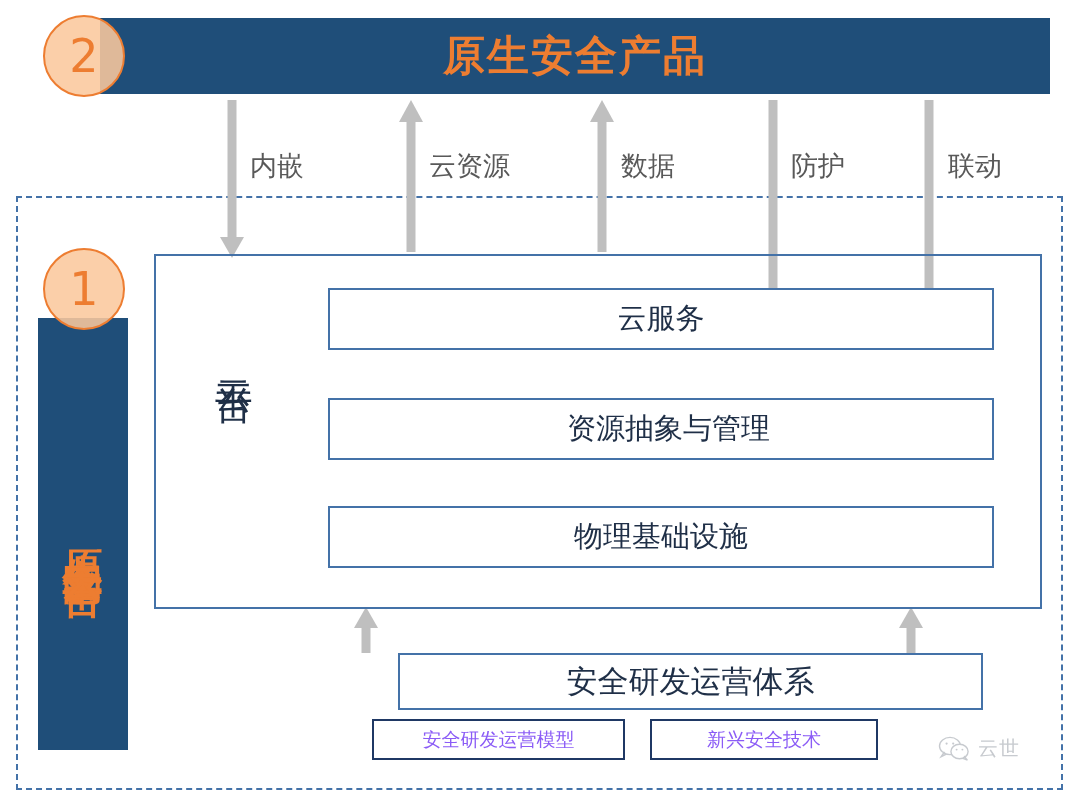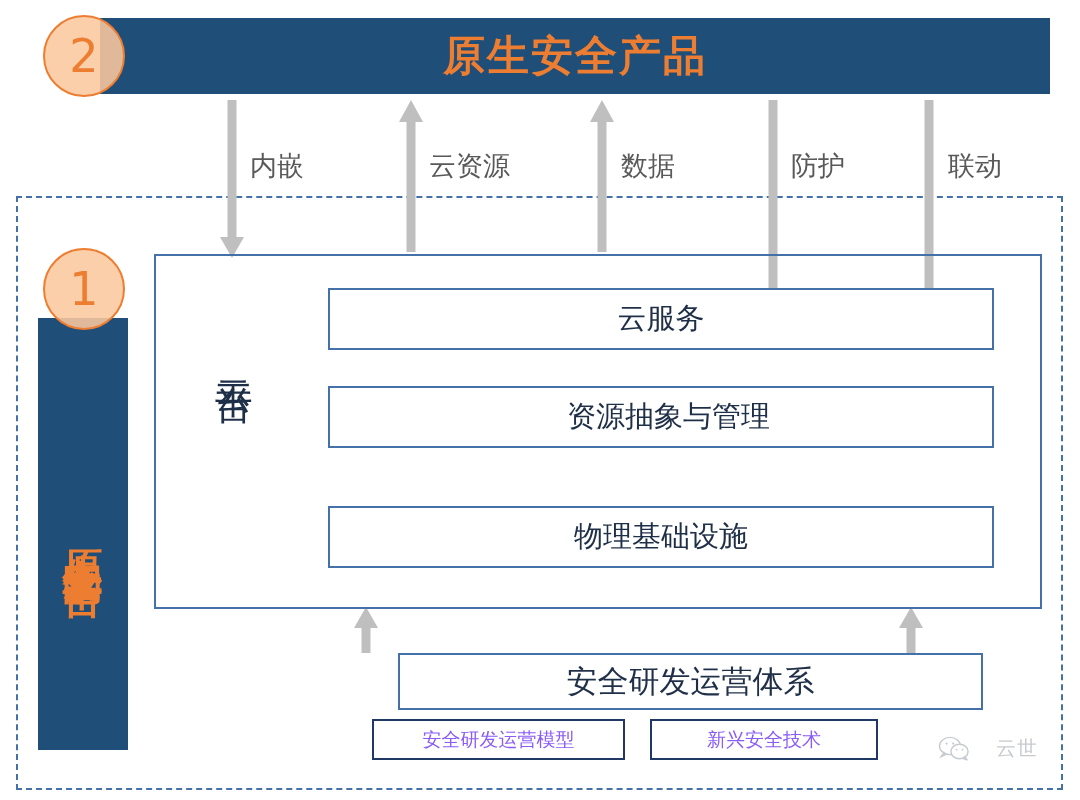--- a/index.html
+++ b/index.html
@@ -132,21 +132,21 @@
     border: 2px solid #4472A8;
     box-sizing: border-box;
     background: #ffffff;
     display: flex;
     align-items: center;
     justify-content: center;
     color: #1F2F47;
     font-size: 29px;
   }
   .layer-1 { top: 288px; }
-  .layer-2 { top: 386px; padding-left: 15px; }
+  .layer-2 { top: 398px; padding-left: 15px; }
   .layer-3 { top: 506px; }
 
   
   .devops-box {
     position: absolute;
     left: 352px;
     top: 653px;
     width: 585px;
     height: 57px;
     border: 2px solid #4472A8;
@@ -181,21 +181,21 @@
     white-space: nowrap;
   }
 
   
   .watermark {
     position: absolute;
     left: 938px;
     top: 735px;
     display: flex;
     align-items: center;
-    gap: 24px;
+    gap: 6px;
     opacity: 0.55;
   }
   .watermark-text {
     color: #9aa0a8;
     font-size: 20px;
     letter-spacing: 1px;
   }
 </style>
 </head>
 <body>

